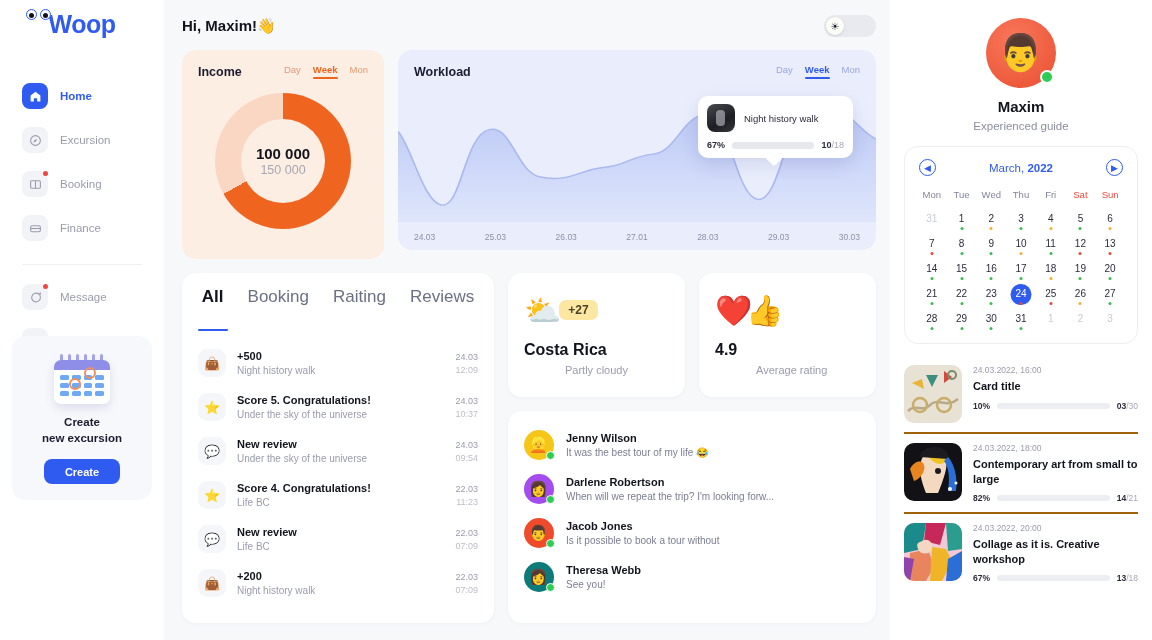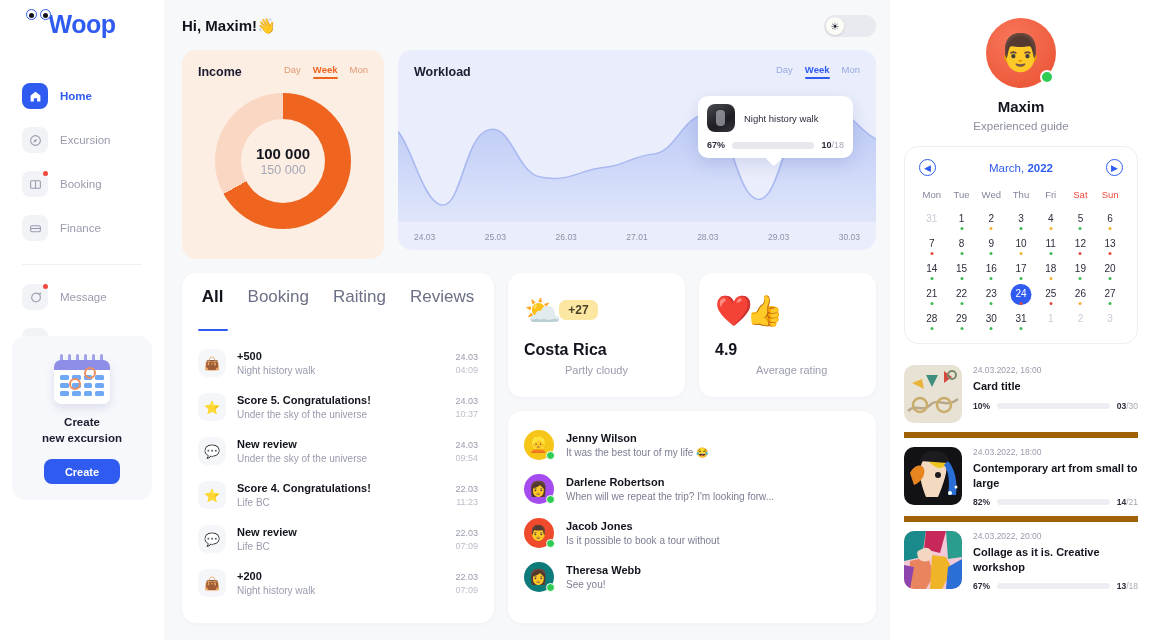--- a/index.html
+++ b/index.html
@@ -203,21 +203,21 @@
   .cal-days div.sel { color: #fff; }
   .cal-days div.sel::before {
     content: ""; position: absolute; left: 50%; top: 1px; transform: translateX(-50%);
     width: 21px; height: 21px; border-radius: 50%; background: #2f5bf0; z-index: -1;
   }
   .cal-days div.sel { z-index: 1; text-align: center; }
   .d-dot { position: absolute; left: 50%; transform: translateX(-50%); bottom: 3px; width: 3px; height: 3px; border-radius: 50%; }
   .dg { background: #3cba54; } .dy { background: #f2b134; } .dr { background: #e04b3c; }
 
   .ev-list { margin-top: 12px; }
-  .ev-row { display: flex; gap: 11px; padding: 9px 0; border-top: 6px solid #a16207; }
+  .ev-row { display: flex; gap: 11px; padding: 9px 0; border-top: 2px solid #a16207; }
   .ev-row:first-child { border-top: none; }
   .ev-thumb { width: 58px; height: 58px; border-radius: 10px; flex: 0 0 58px; overflow: hidden; }
   .ev-mid { flex: 1; min-width: 0; }
   .ev-date { font-size: 8.5px; color: #9a9cae; }
   .ev-title { font-size: 11px; font-weight: 700; color: #12141d; margin-top: 4px; line-height: 1.32; }
   .ev-bot { display: flex; align-items: center; gap: 7px; margin-top: 7px; }
   .ev-pct { font-size: 8.5px; font-weight: 700; color: #2b2c3b; }
   .ev-bar { flex: 1; height: 6px; border-radius: 4px; background: #eceef3; overflow: hidden; }
   .ev-fill { height: 100%; background: #2f5bf0; border-radius: 4px; }
   .ev-cnt { font-size: 8.5px; color: #a6a7b4; }
@@ -426,21 +426,21 @@
         </div>
 
         <div class="act-row">
           <span class="act-ico">👜</span>
           <span class="act-mid">
             <span class="act-t" style="display:block">+500</span>
             <span class="act-s" style="display:block">Night history walk</span>
           </span>
           <span class="act-time">
             <span class="act-d" style="display:block">24.03</span>
-            <span class="act-h" style="display:block">04:09</span>
+            <span class="act-h" style="display:block">12:09</span>
           </span>
         </div>
         <div class="act-row">
           <span class="act-ico">⭐</span>
           <span class="act-mid">
             <span class="act-t" style="display:block">Score 5. Congratulations!</span>
             <span class="act-s" style="display:block">Under the sky of the universe</span>
           </span>
           <span class="act-time">
             <span class="act-d" style="display:block">24.03</span>

